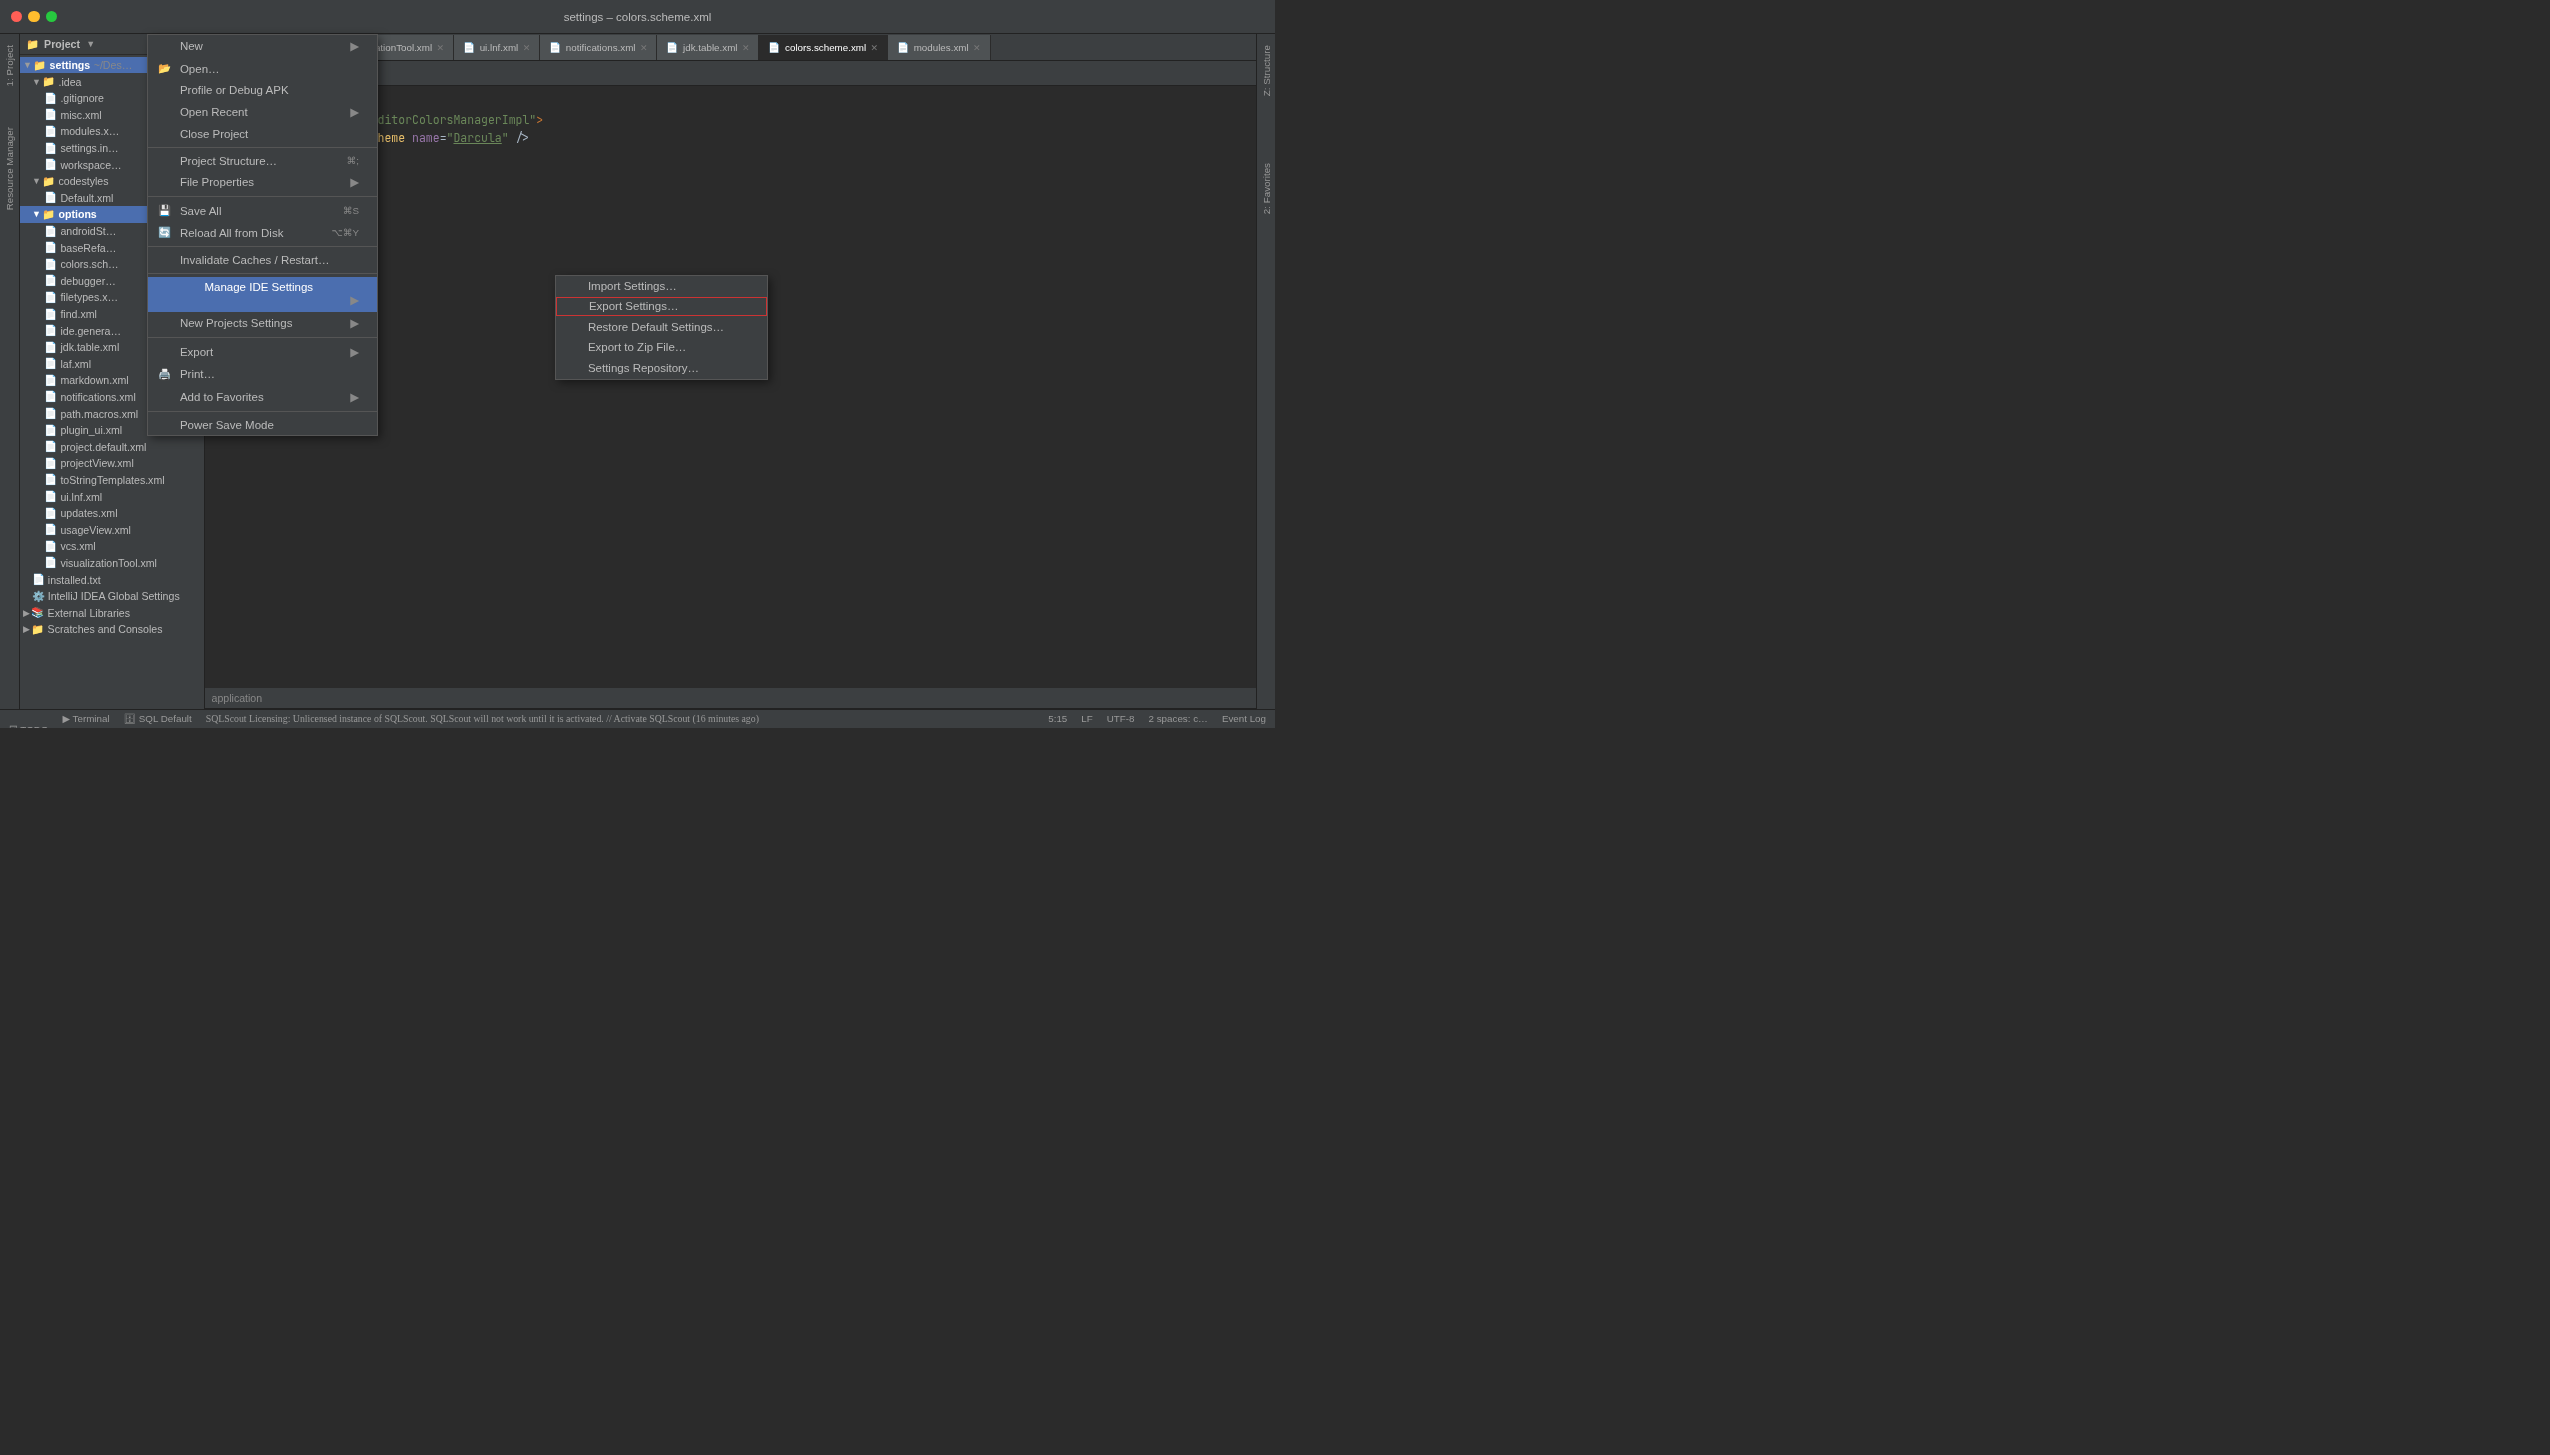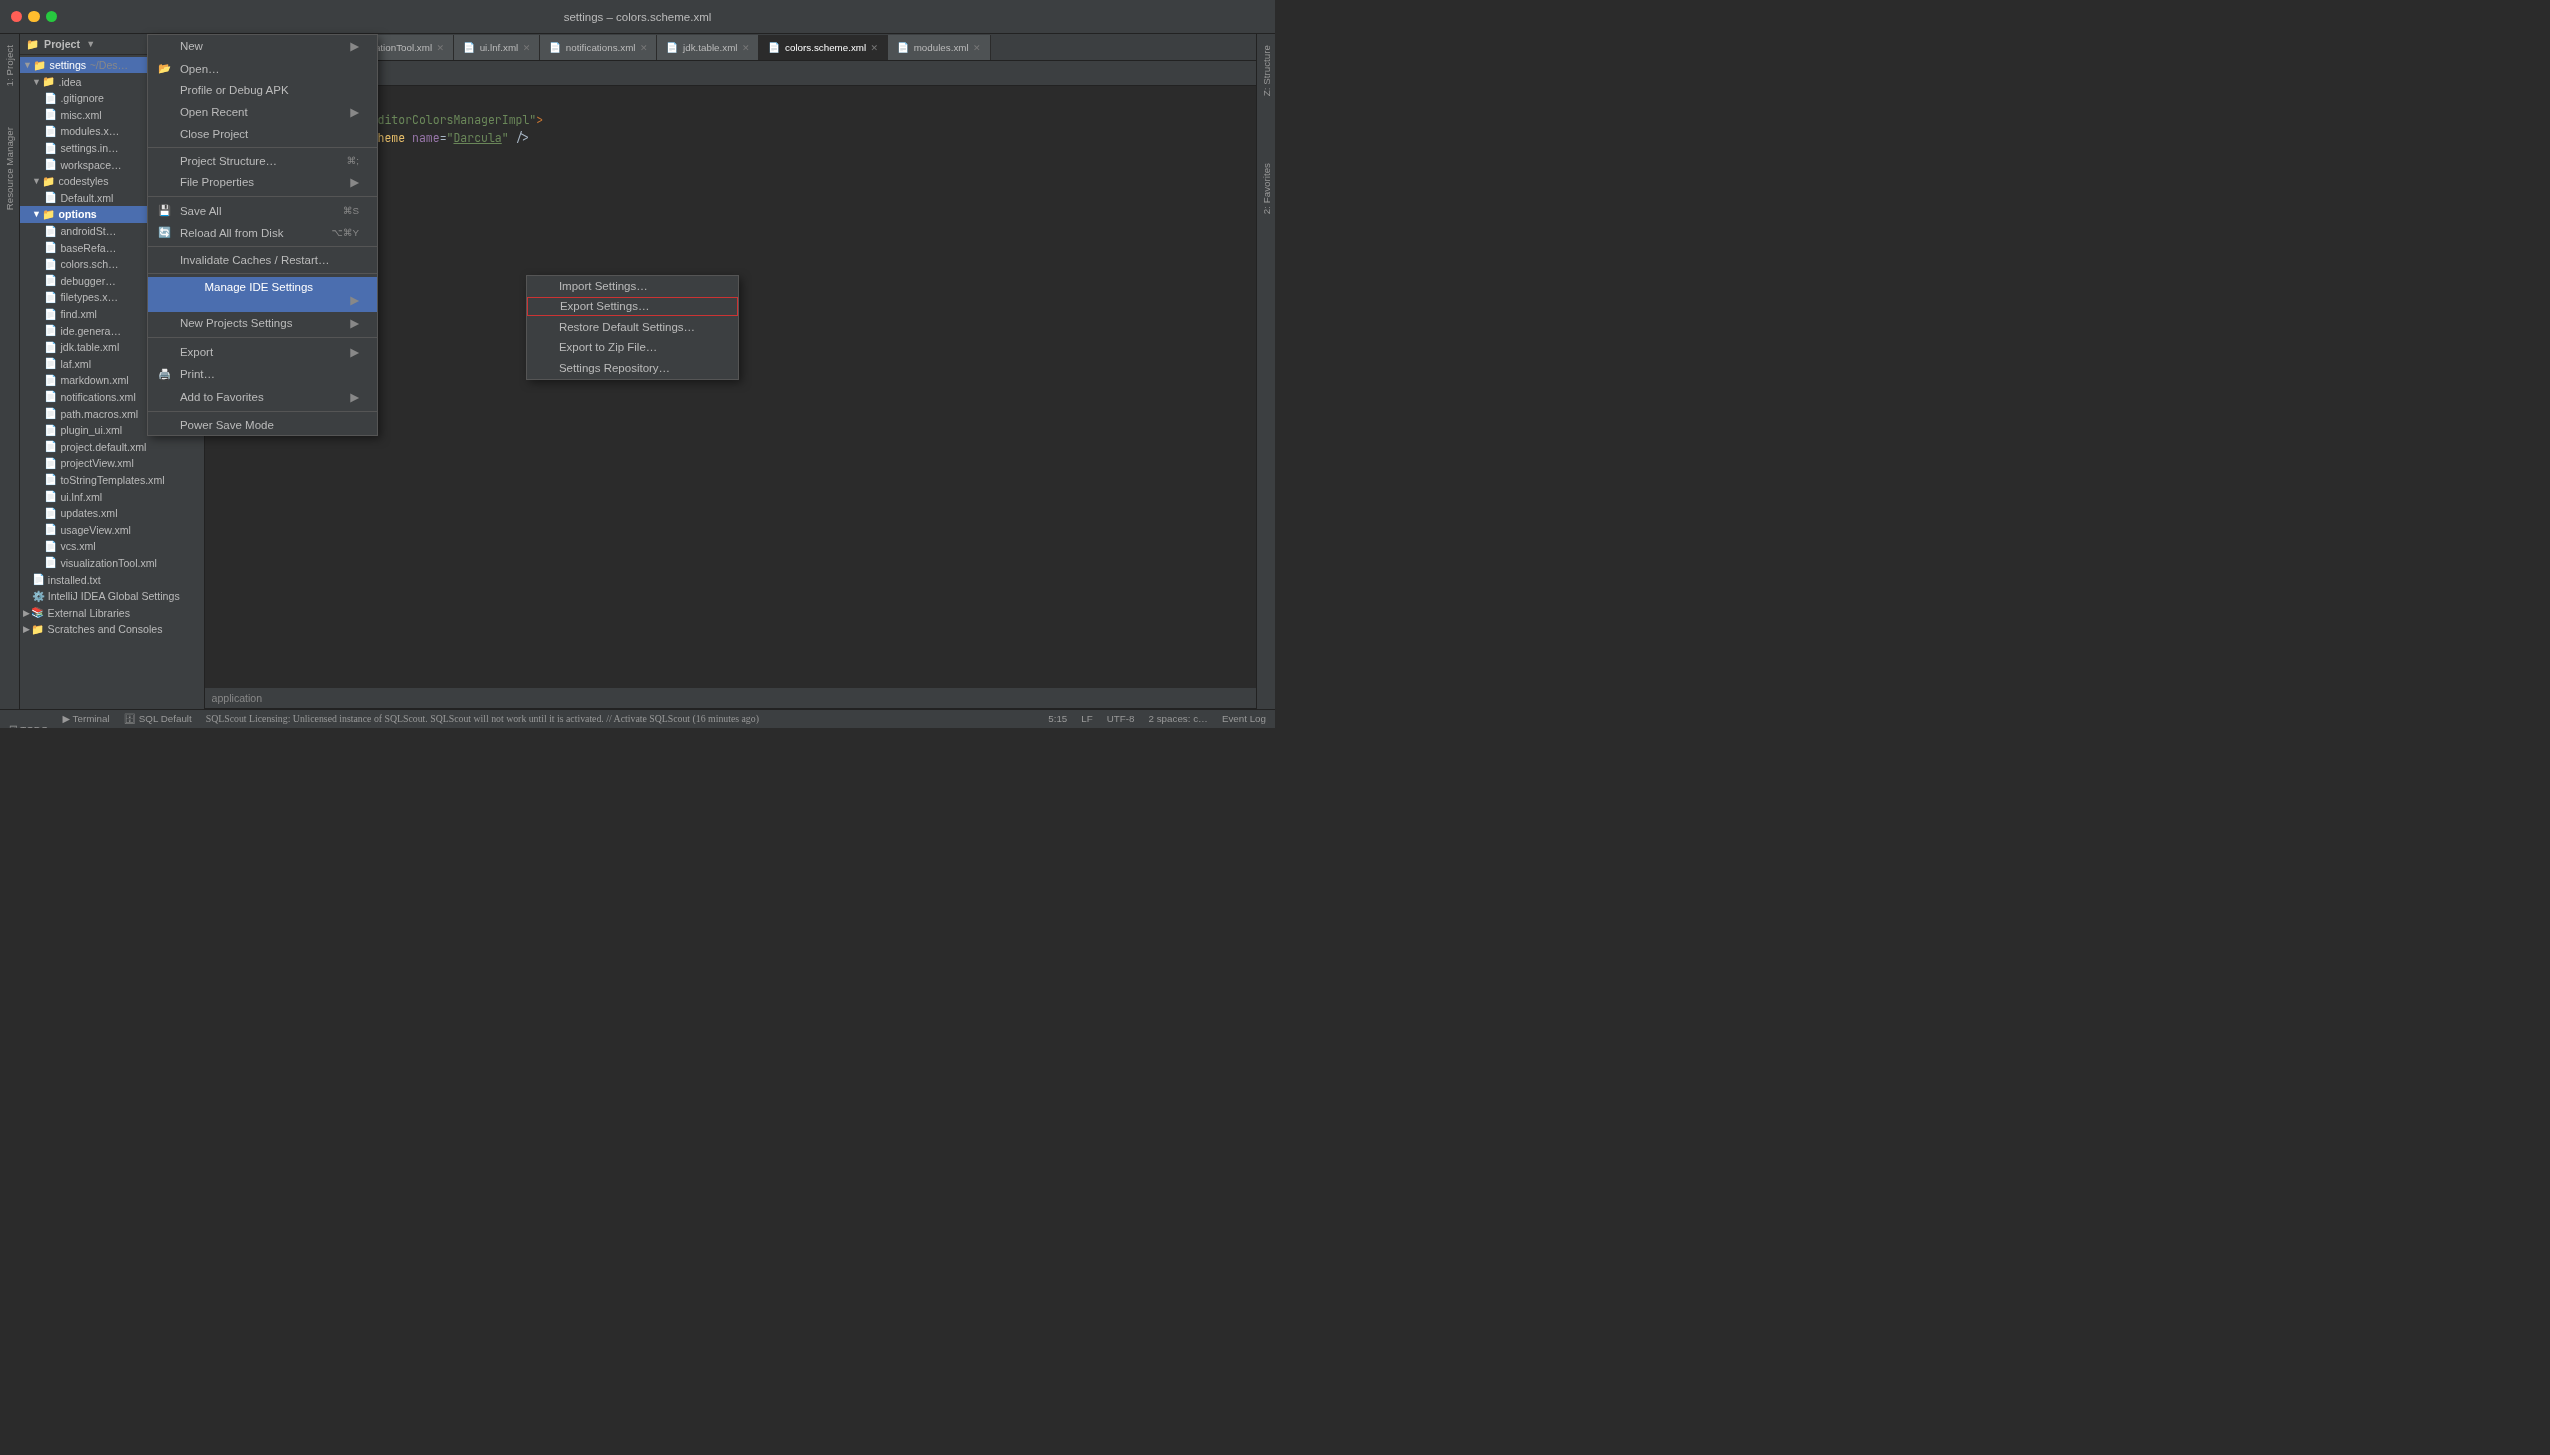--- a/index.html
+++ b/index.html
@@ -295,21 +295,21 @@
         <span style="cursor:pointer;">⚙</span>
         <span style="cursor:pointer;">—</span>
       </span>
     </div>
 
     <div style="padding:1.8px 0;font-size:10.6px;">
 
       <div class="tree-item" style="padding-left:3.5px;background:#4b6eaf;">
         <span class="tree-arrow">▼</span>
         <span class="tree-icon" style="color:#6897bb;">📁</span>
-        <span style="color:#ffffff;font-weight:normal;">settings</span>
+        <span style="color:#ffffff;font-weight:bold;">settings</span>
         <span style="color:#888;margin-left:3.5px;">~/Des…</span>
       </div>
 
       <div class="tree-item" style="padding-left:12.4px;">
         <span class="tree-arrow">▼</span>
         <span class="tree-icon" style="color:#6897bb;">📁</span>
         <span>.idea</span>
       </div>
       <div class="tree-item" style="padding-left:25px;">
         <span class="tree-icon">📄</span>
@@ -612,21 +612,21 @@
       <span>Add to Favorites</span>
       <span class="arrow">▶</span>
     </div>
     <div class="menu-separator"></div>
     <div class="menu-item">
       <span class="menu-icon"></span>
       <span>Power Save Mode</span>
     </div>
   </div>
 
-  <div class="context-menu submenu" style="top:275px;left:526px;">
+  <div class="context-menu submenu" style="top:275px;left:555px;">
     <div class="menu-item">
       <span class="menu-icon"></span>
       <span>Import Settings…</span>
     </div>
     <div class="menu-item" style="border:1.8px solid #cc3333;padding:2.7px 18px 2.7px 10.6px;">
       <span class="menu-icon"></span>
       <span>Export Settings…</span>
     </div>
     <div class="menu-item">
       <span class="menu-icon"></span>

